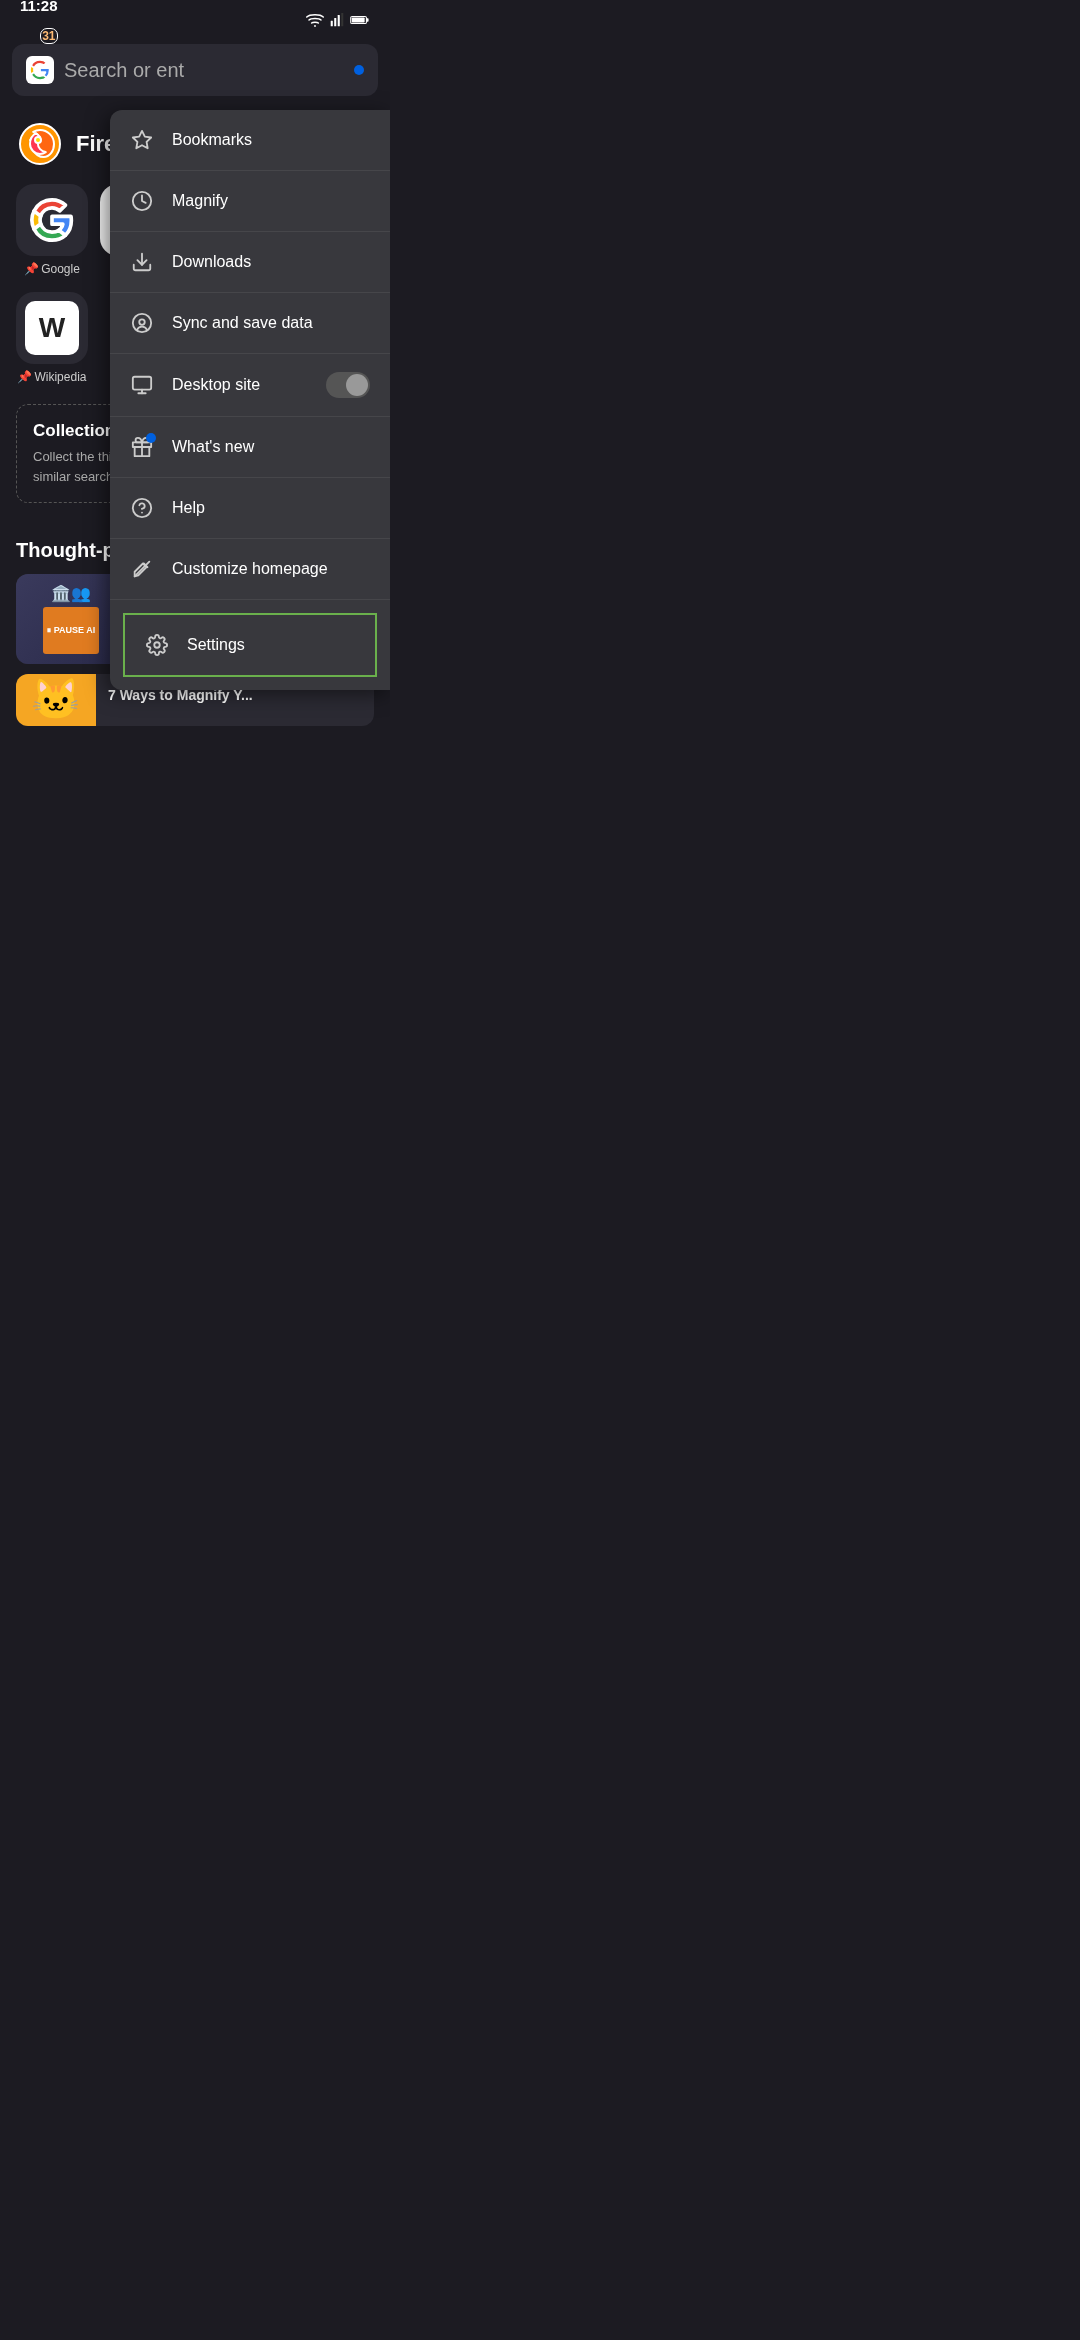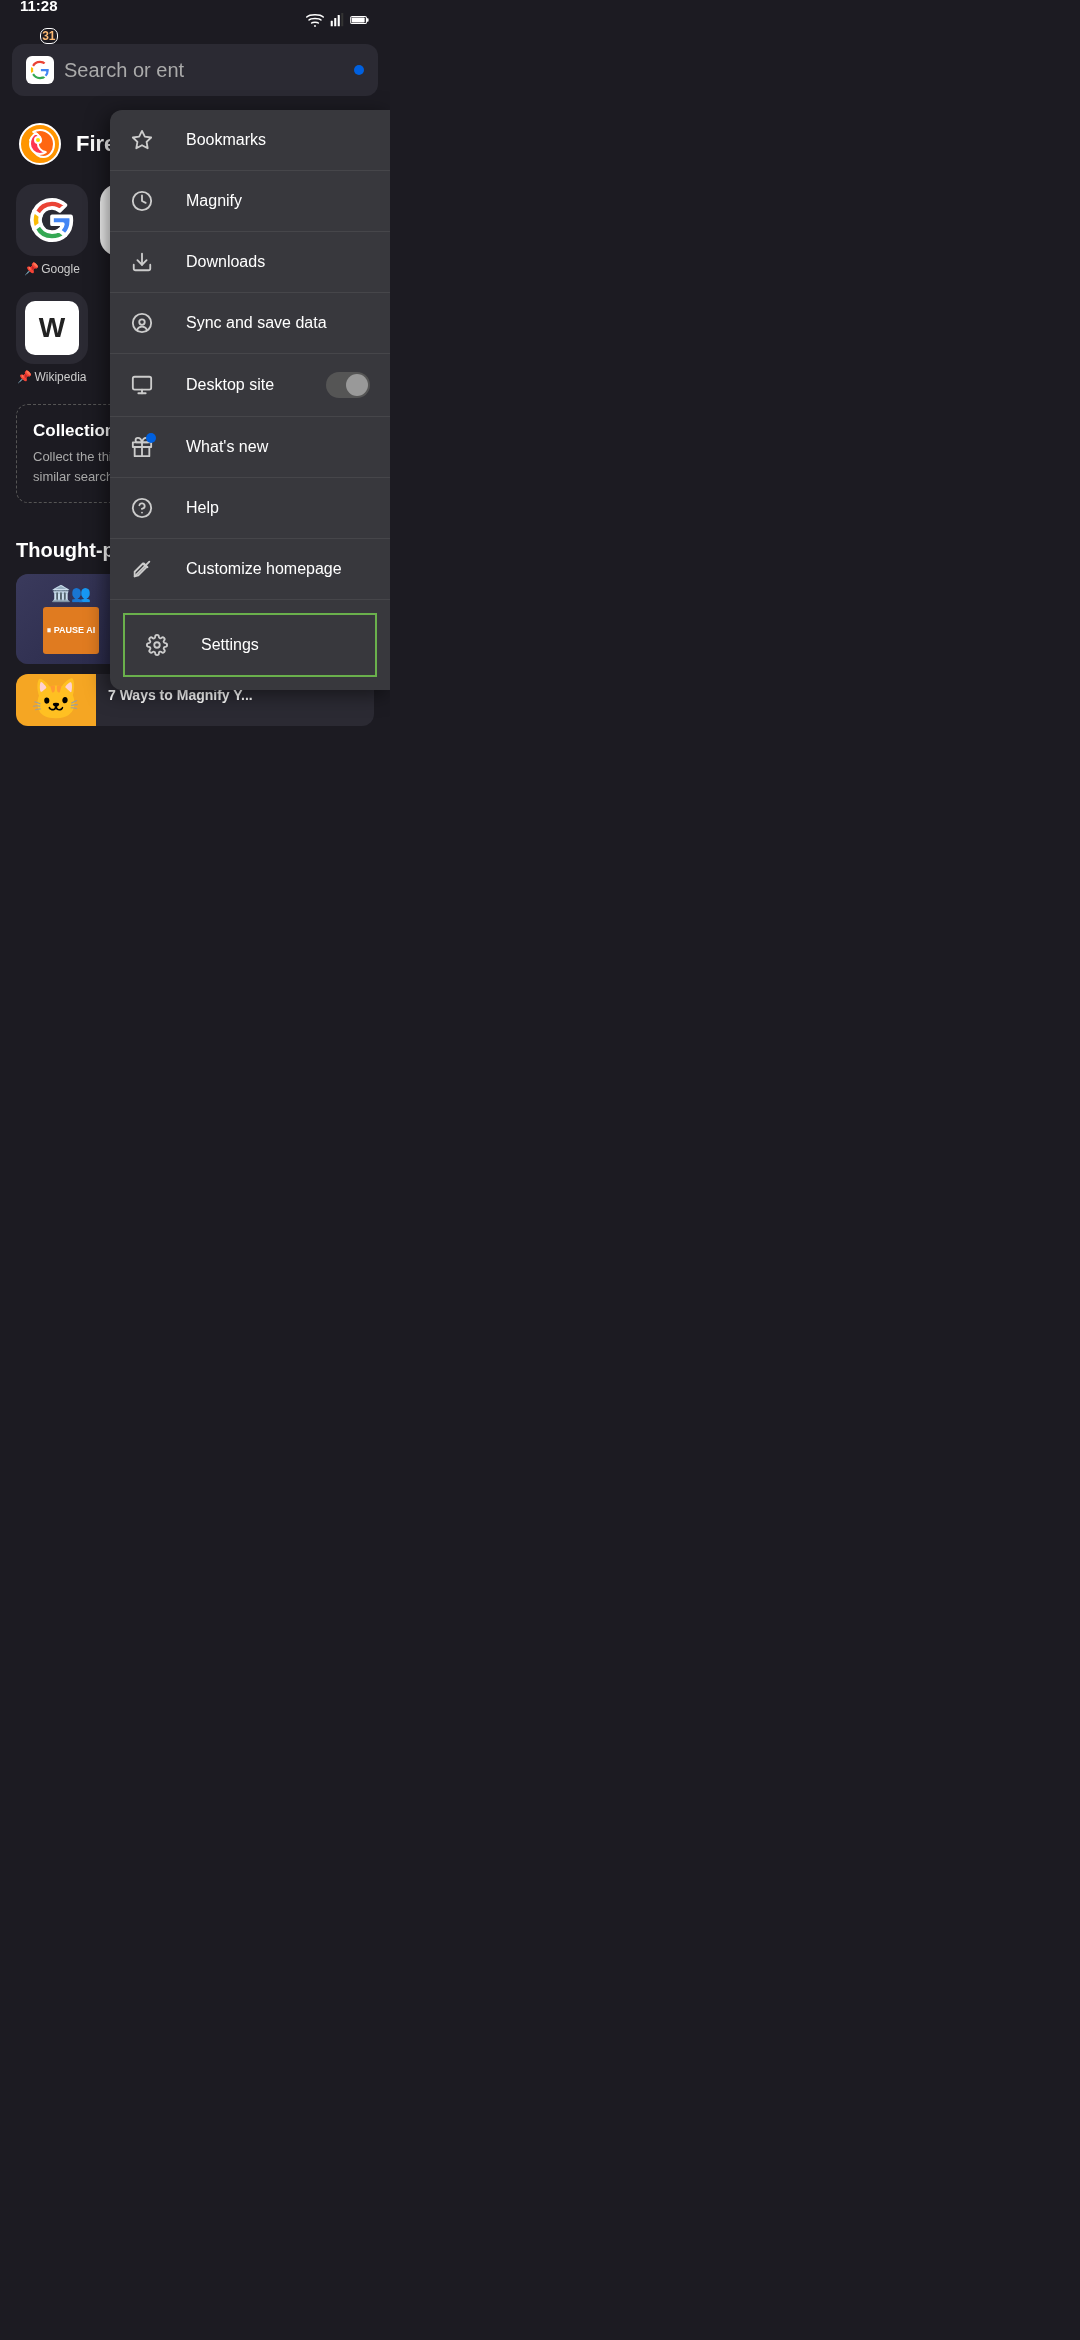--- a/index.html
+++ b/index.html
@@ -206,21 +206,21 @@
       background: #38383d;
       border-radius: 12px 0 0 12px;
       z-index: 100;
       overflow: hidden;
       box-shadow: -4px 4px 20px rgba(0,0,0,0.5);
     }
     .menu-item {
       display: flex;
       align-items: center;
       padding: 18px 20px;
-      gap: 32px;
+      gap: 18px;
       border-bottom: 1px solid rgba(255,255,255,0.07);
       cursor: pointer;
     }
     .menu-item:last-child {
       border-bottom: none;
     }
     .menu-item.highlighted {
       border: 2px solid #6ab04c;
       margin: 13px;
     }

